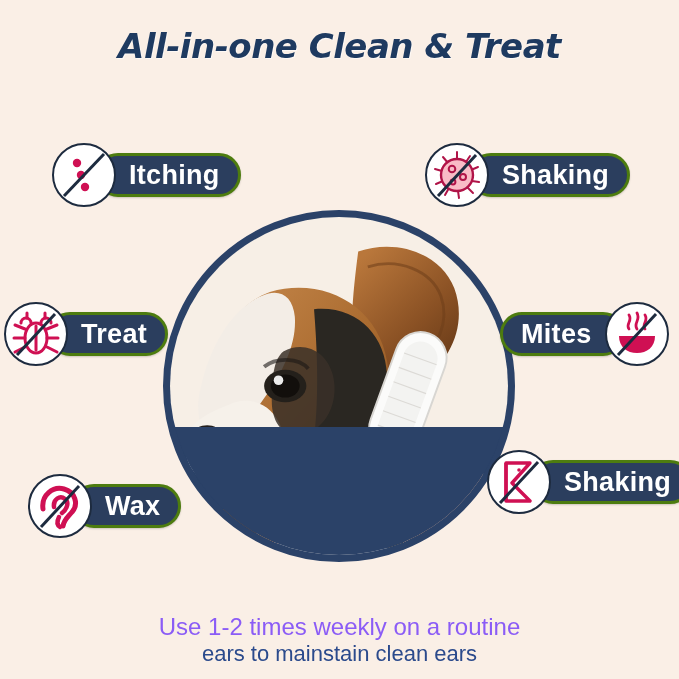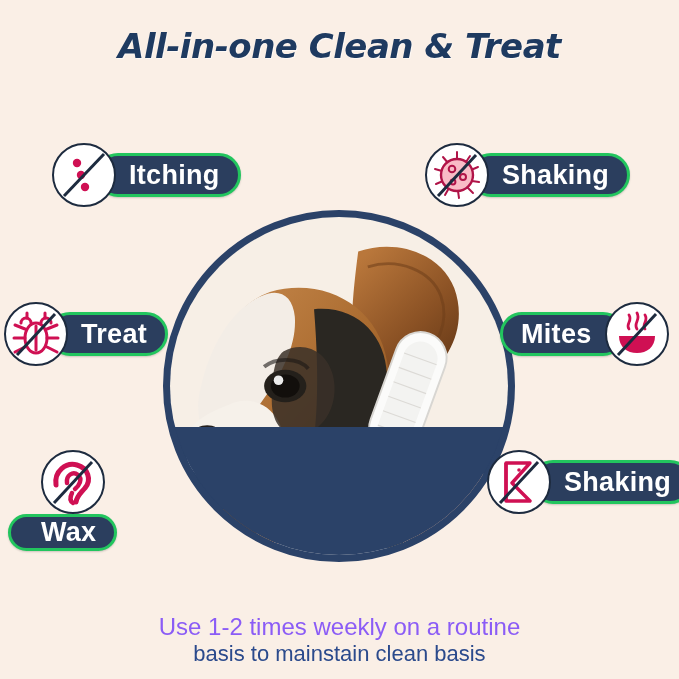--- a/index.html
+++ b/index.html
@@ -50,39 +50,39 @@
     width:64px;height:64px;border-radius:50%;
     background:#FFFFFF;border:2.5px solid #1D2B3F;
     box-sizing:border-box;position:relative;z-index:3;
     flex:0 0 auto;
     display:flex;align-items:center;justify-content:center;
     overflow:hidden;
   }
   .pill{
     height:44px;display:flex;align-items:center;
     background:#2B3E5E;
-    border:3px solid #22c55e;
+    border:3px solid #4d7c0f;
     border-radius:24px;
     box-sizing:border-box;
     color:#FFFFFF;
     font-size:27px;font-weight:bold;
     letter-spacing:.3px;
     position:relative;z-index:2;
     box-shadow:0 1px 2px rgba(0,0,0,.18);
     white-space:nowrap;
   }
   .badge:not(.rtl) .pill{margin-left:-20px;padding:0 18px 0 30px;}
   .badge.rtl .pill{margin-right:-20px;padding:0 30px 0 18px;}
 
   
   .b-itching {left:52px;  top:143px;}
   .b-bacteria{left:425px; top:143px;}
   .b-mites   {left:4px;   top:302px;}
   .b-odor    {left:500px; top:302px;}
-  .b-wax     {left:28px;  top:450px;flex-direction:column;}
+  .b-wax     {left:28px;  top:474px;}
   .b-shaking {left:487px; top:450px;}
 
   
   .caption{
     position:absolute;left:0;top:612px;width:679px;text-align:center;
     line-height:1.22;
   }
   .cap1{font-size:24px;color:#8b5cf6;display:block;}
   .cap2{font-size:22px;color:#2B4A8C;display:block;}
 </style>
@@ -285,16 +285,16 @@
         </g>
         <circle cx="29" cy="17" r="1.8" fill="#CF1053"></circle>
         <line x1="10" y1="50" x2="48" y2="9" stroke="#1D2B3F" stroke-width="3"></line>
       </svg>
     </div>
     <div class="pill">Shaking</div>
   </div>
 
   <div class="caption">
     <span class="cap1">Use 1-2 times weekly on a routine</span>
-    <span class="cap2">basis to mainstain clean basis</span>
+    <span class="cap2">ears to mainstain clean ears</span>
   </div>
 
 </div>
 
 </body></html>

